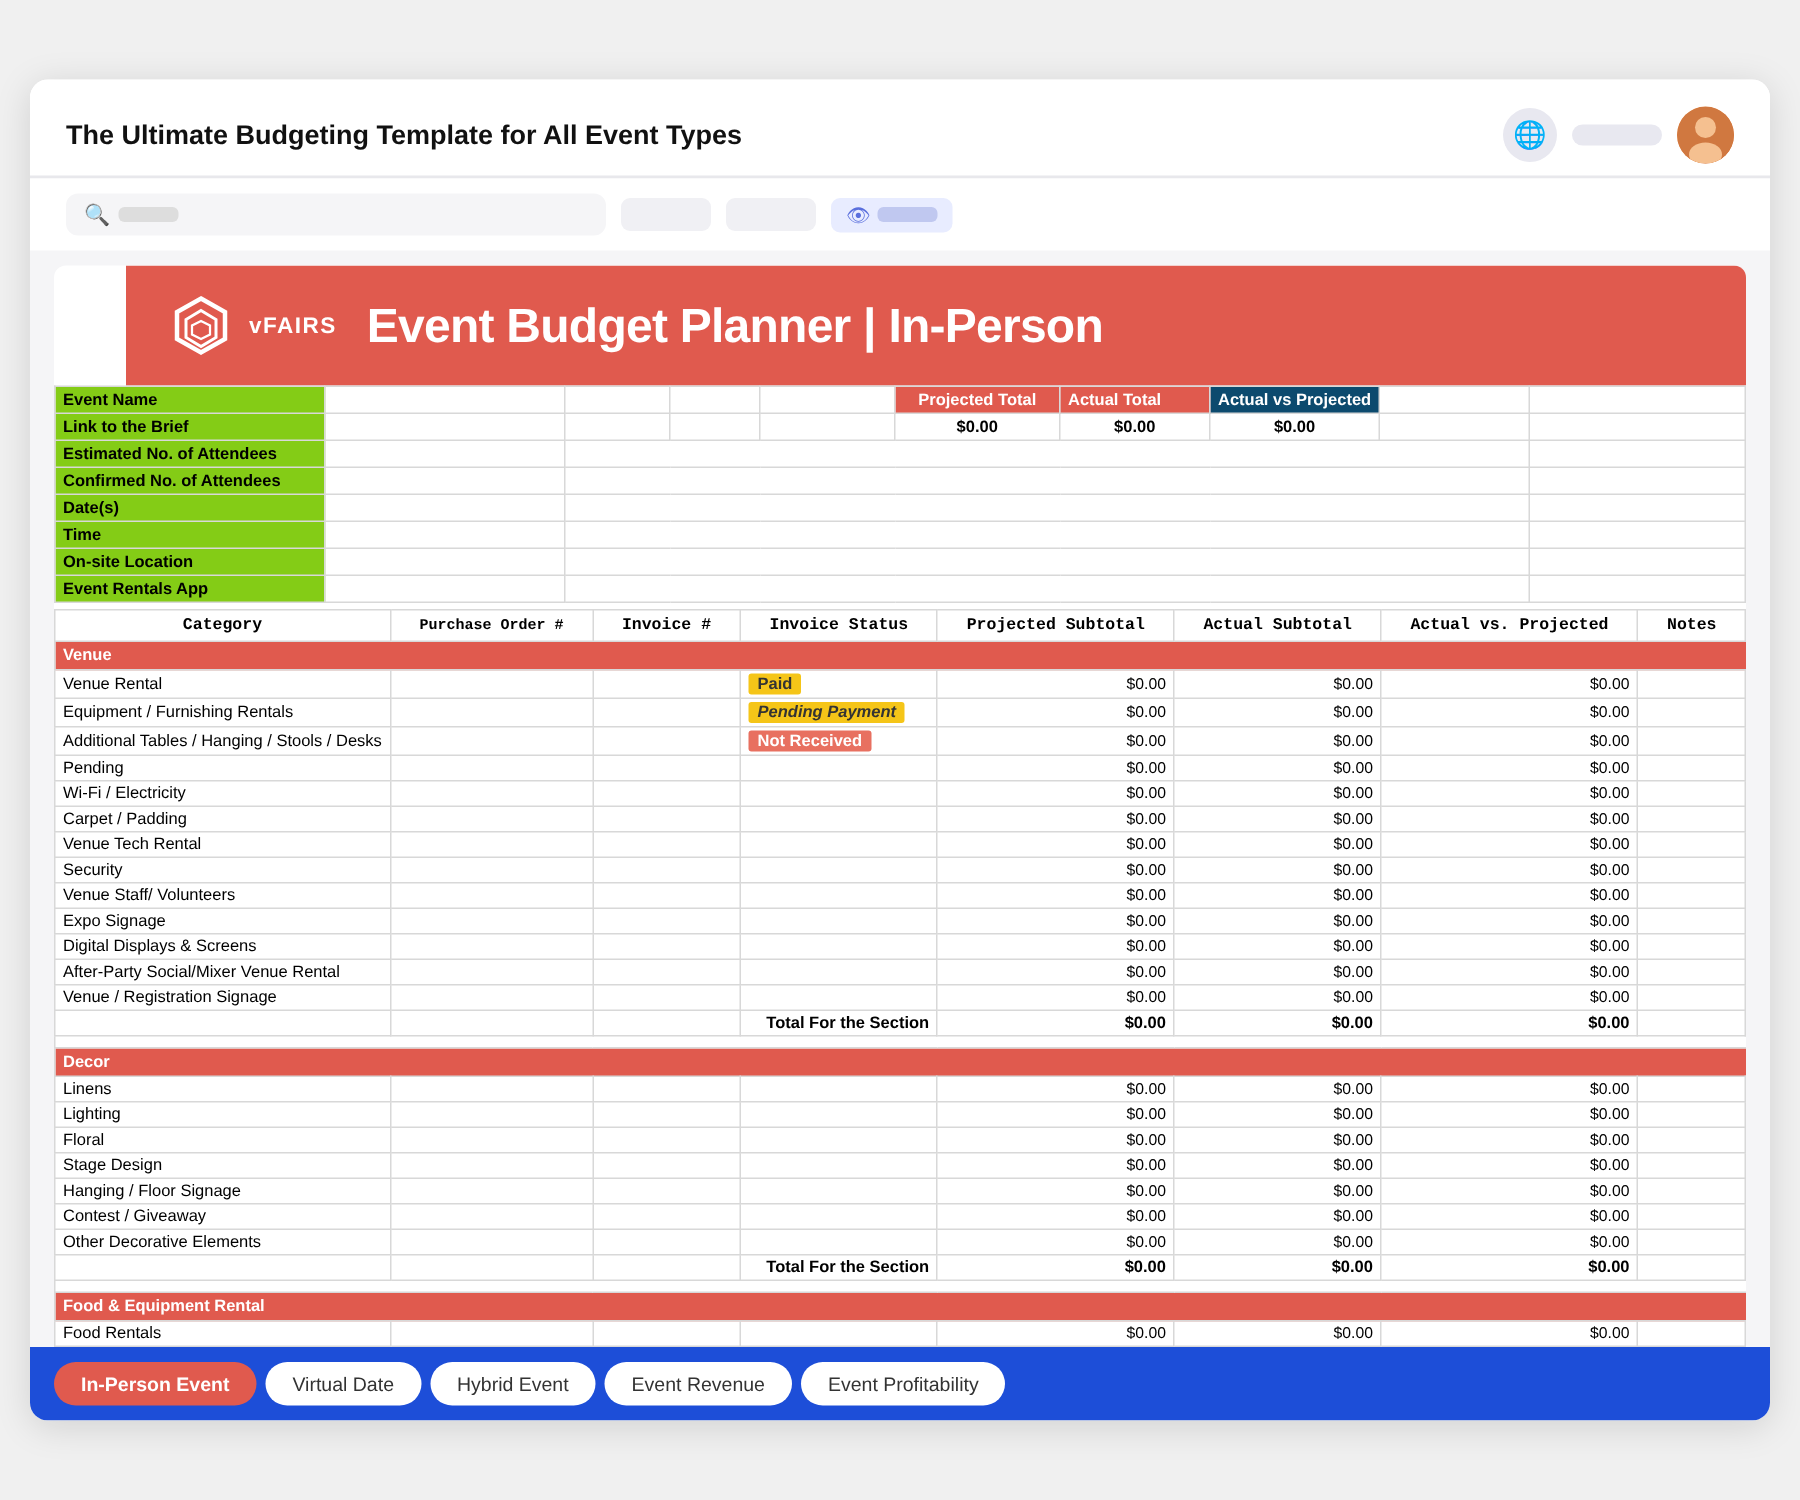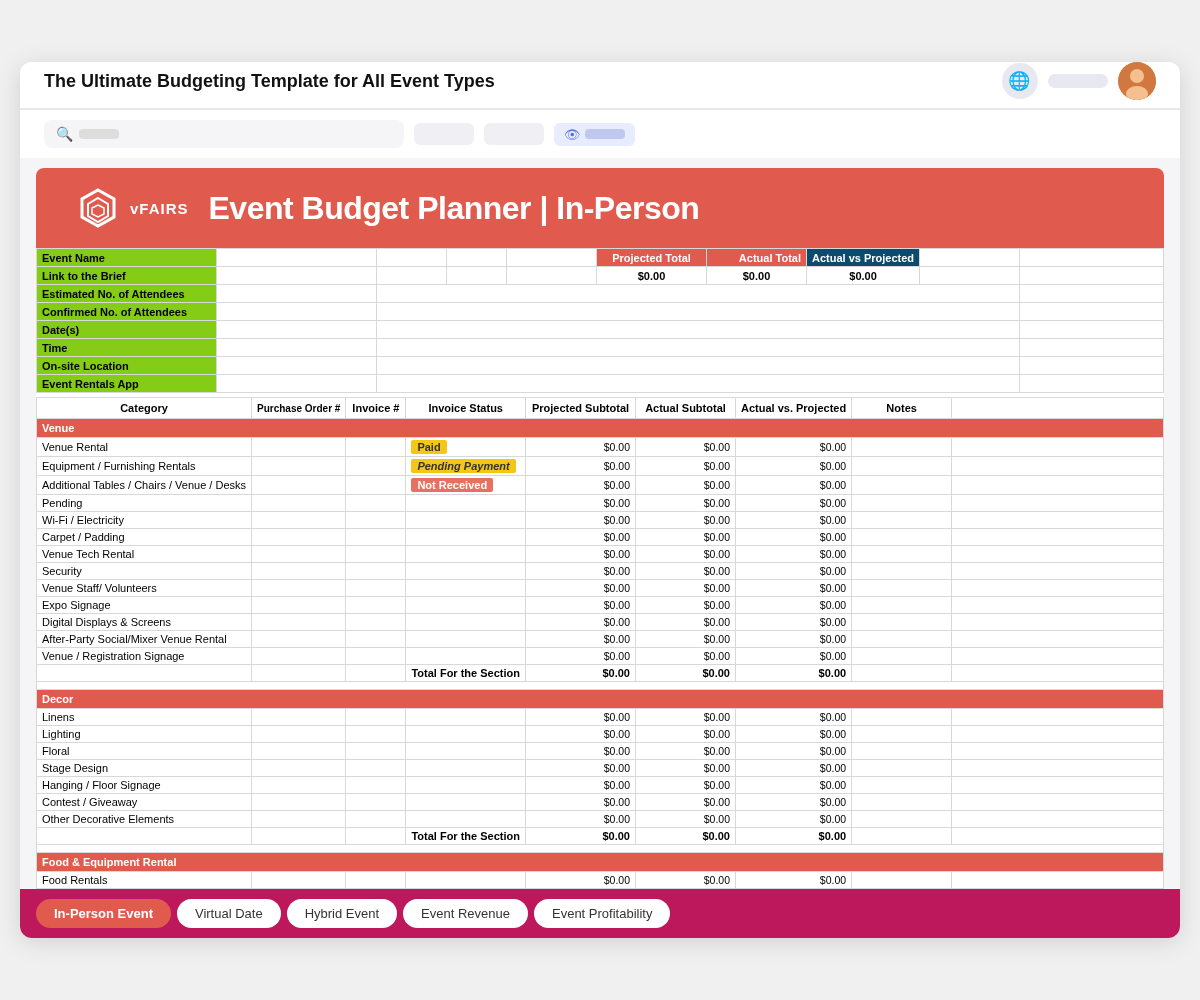--- a/index.html
+++ b/index.html
@@ -13,21 +13,21 @@
       width: 1200px;
     }
     .window {
       width: 1160px;
       background: #fff;
       border-radius: 12px;
       box-shadow: 0 4px 24px rgba(0,0,0,0.13);
       overflow: hidden;
     }
     .title-bar {
-      padding: 0 24px 8px 24px;
+      padding: 18px 24px 8px 24px;
       display: flex;
       align-items: center;
       justify-content: space-between;
       background: #fff;
     }
     .title-bar-left {
       font-size: 18px;
       font-weight: 800;
       color: #111;
     }
@@ -96,24 +96,25 @@
       background: #f5f5f7;
     }
     .spreadsheet-container {
       background: #fff;
       border-radius: 8px 8px 0 0;
       overflow: hidden;
     }
     
     .banner {
       background: #e05a4e;
-      padding: 18px 40px;
+      padding: 18px 28px;
       display: flex;
       align-items: center;
       gap: 20px;
+      margin-left: 48px;
     }
     .banner-logo {
       display: flex;
       align-items: center;
       gap: 10px;
     }
     .banner-logo-icon {
       width: 44px; height: 44px;
     }
     .banner-logo-text {
@@ -152,39 +153,40 @@
     .projected-header {
       background: #e05a4e;
       color: #fff;
       font-weight: 700;
       text-align: center;
     }
     .actual-header {
       background: #e05a4e;
       color: #fff;
       font-weight: 700;
-      text-align: right;
+      text-align: left;
       margin-left: 20px;
     }
     .avp-header {
       background: #0c4a6e;
       color: #fff;
       font-weight: 700;
       text-align: center;
     }
     .total-value {
       text-align: center;
       font-weight: 700;
     }
     .main-header th {
       background: #fff;
       font-weight: 700;
       text-align: center;
-      padding: 4px 5px;
+      padding: 4px 19px;
       font-size: 11px;
+      font-family: Liberation Mono, monospace;
     }
     .section-header td {
       background: #e05a4e;
       color: #fff;
       font-weight: 700;
       padding: 3px 5px;
     }
     .data-row td {
       background: #fff;
       height: 16px;
@@ -228,21 +230,21 @@
       font-weight: 600;
       padding: 1px 6px;
       border-radius: 2px;
       display: inline-block;
     }
     .empty-row td { height: 8px; background: #fff; }
     
     .tabs-bar {
       display: flex;
       padding: 10px 16px;
-      background: #be185d;
+      background: #1d4ed8;
       gap: 6px;
     }
     .tab {
       padding: 7px 18px;
       border-radius: 20px;
       font-size: 13px;
       font-weight: 500;
       cursor: pointer;
       border: none;
       background: #fff;
@@ -428,21 +430,21 @@
           <td></td>
           <td></td>
           <td><span class="badge-pending">Pending Payment</span></td>
           <td class="val">$0.00</td>
           <td class="val">$0.00</td>
           <td class="val">$0.00</td>
           <td></td>
           <td></td>
         </tr>
         <tr class="data-row">
-          <td>Additional Tables / Chairs / Venue / Desks</td>
+          <td>Additional Tables / Hanging / Stools / Desks</td>
           <td></td>
           <td></td>
           <td><span class="badge-not-received">Not Received</span></td>
           <td class="val">$0.00</td>
           <td class="val">$0.00</td>
           <td class="val">$0.00</td>
           <td></td>
           <td></td>
         </tr>
         <tr class="data-row">

